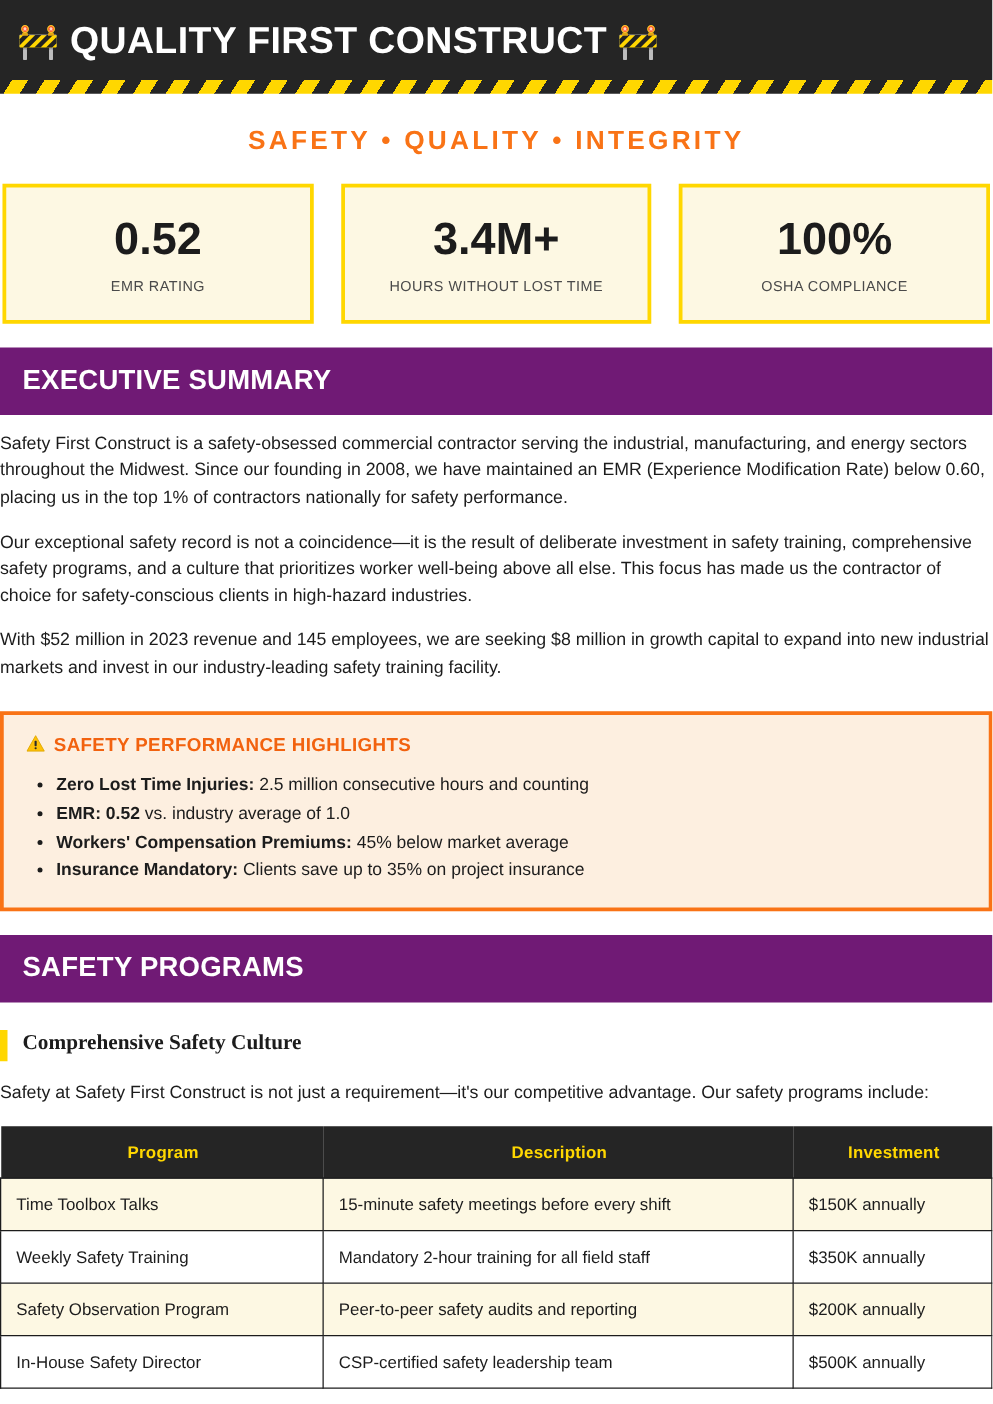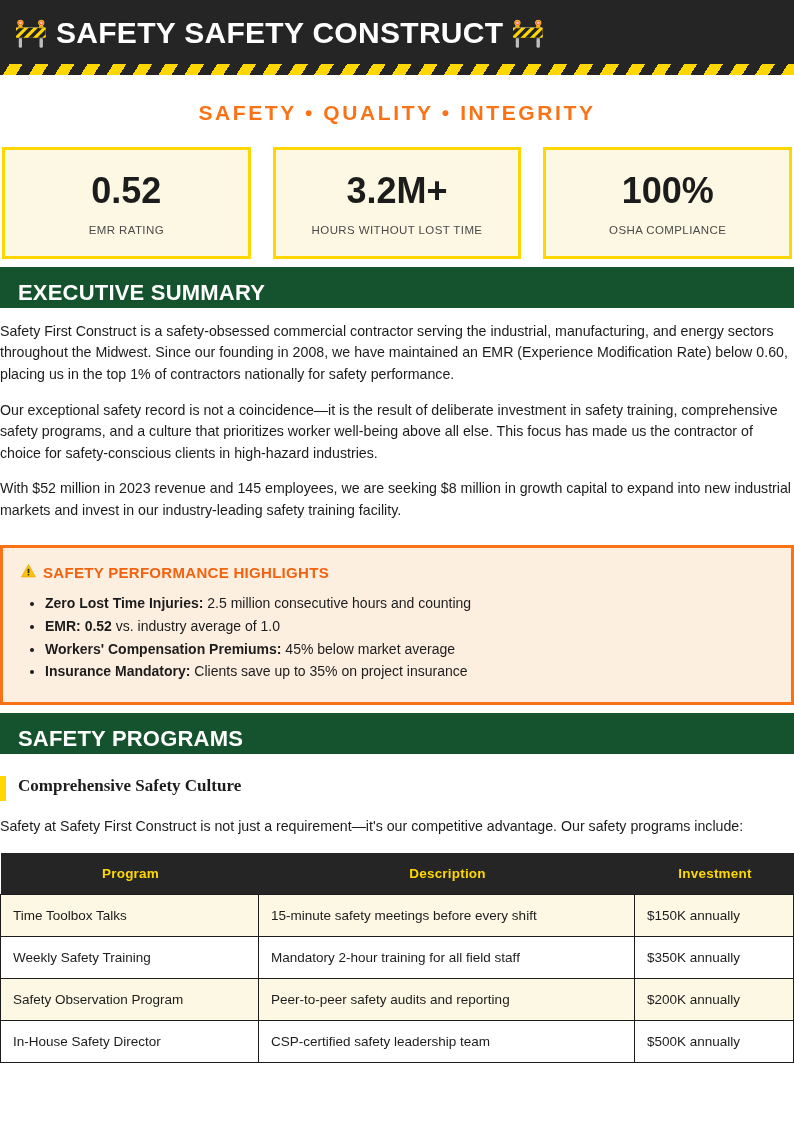--- a/index.html
+++ b/index.html
@@ -89,27 +89,27 @@
   }
   .stat-label {
     margin-top: 14px;
     font-size: 11.5px;
     color: #4a4a4a;
     letter-spacing: 0.4px;
   }
 
   
   .section-bar {
-    background: #14532d;
+    background: #701a75;
     color: #ffffff;
     font-size: 22px;
     font-weight: bold;
     letter-spacing: 0.2px;
-    padding: 13px 0 2px 18px;
-    margin-top: 8px;
+    padding: 13px 0 15px 18px;
+    margin-top: 19px;
   }
 
   
   .body-copy { padding: 0; }
   .body-copy p {
     font-size: 14.2px;
     line-height: 1.52;
     margin: 14px 0 0 0;
     color: #1c1c1c;
   }
@@ -121,21 +121,21 @@
     background: #FDEFE0;
     padding: 16px 18px 18px 18px;
     margin-top: 24px;
   }
   .callout-title {
     color: #F2620F;
     font-size: 15px;
     font-weight: bold;
     letter-spacing: 0.3px;
     display: flex;
-    align-items: flex-start;
+    align-items: flex-end;
     gap: 7px;
   }
   .callout-list {
     margin: 12px 0 0 0;
     padding-left: 24px;
   }
   .callout-list li {
     font-size: 14px;
     line-height: 1.55;
     margin-bottom: 1px;
@@ -196,35 +196,35 @@
   .col-invest { width: auto; }
 
   .warn-icon { font-size: 15px; line-height: 1; }
 </style>
 </head>
 <body>
 
 <div class="masthead">
   <div class="brand">
     <span class="brand-emoji">🚧</span>
-    <span class="brand-title">SAFETY SAFETY CONSTRUCT</span>
+    <span class="brand-title">QUALITY FIRST CONSTRUCT</span>
     <span class="brand-emoji">🚧</span>
   </div>
 </div>
 <div class="hazard-stripe"></div>
 
 <div class="tagline">SAFETY • QUALITY • INTEGRITY</div>
 
 <div class="stats-row">
   <div class="stat-card">
     <div class="stat-value">0.52</div>
     <div class="stat-label">EMR RATING</div>
   </div>
   <div class="stat-card">
-    <div class="stat-value">3.2M+</div>
+    <div class="stat-value">3.4M+</div>
     <div class="stat-label">HOURS WITHOUT LOST TIME</div>
   </div>
   <div class="stat-card">
     <div class="stat-value">100%</div>
     <div class="stat-label">OSHA COMPLIANCE</div>
   </div>
 </div>
 
 <div class="section-bar">EXECUTIVE SUMMARY</div>
 <div class="body-copy">

